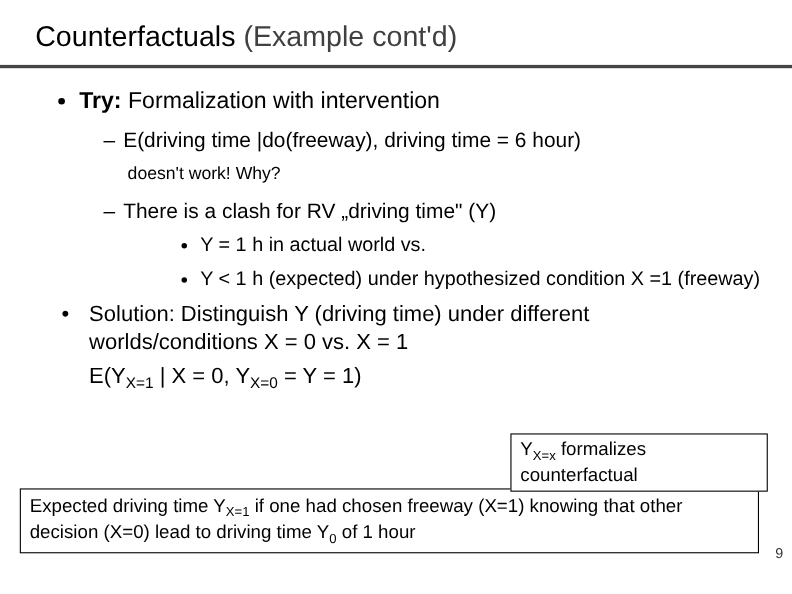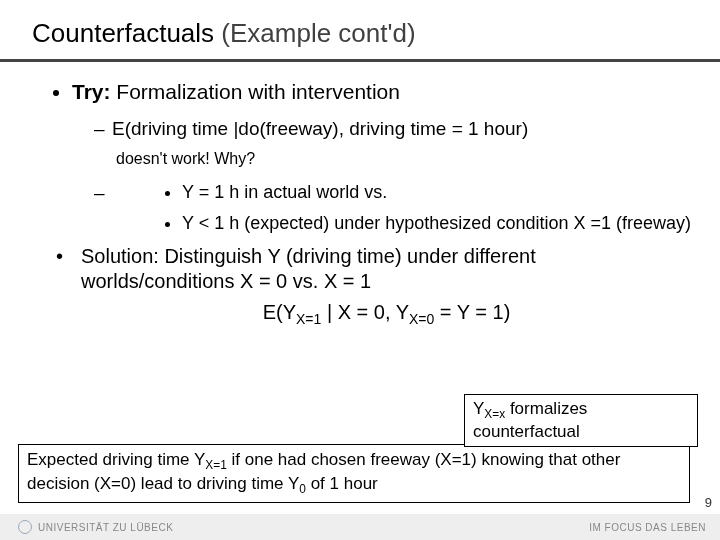--- a/index.html
+++ b/index.html
@@ -14,21 +14,21 @@
   ul.dash { list-style: none; padding-left: 22px; margin-top: 14px; }
   ul.dash > li { position: relative; font-size: 19px; margin-bottom: 10px; padding-left: 18px; }
   ul.dash > li::before { content: "–"; position: absolute; left: 0; }
   .indent1 { padding-left: 44px; font-size: 16px; margin: 6px 0 14px 0; }
   ul.dot2 { list-style: disc; padding-left: 70px; margin-top: 8px; }
   ul.dot2 > li { font-size: 18px; margin-bottom: 10px; }
   .sol-row { display: flex; align-items: flex-start; padding-left: 24px; margin-top: 6px; }
   .sol-bullet { font-size: 20px; margin-right: 18px; line-height: 1.2; }
   .sol-text { font-size: 20px; line-height: 1.25; flex: 1; position: relative; }
   .u { }
-  .eq { text-align: center; font-size: 20px; margin-top: 6px; }
+  .eq { font-size: 20px; margin-top: 6px; }
   .callout1 { position: absolute; right: 22px; top: 394px; width: 234px; border: 1.5px solid #000; background: #fff; font-size: 17px; padding: 4px 8px; line-height: 1.2; z-index: 3; }
   .callout2 { position: absolute; left: 18px; top: 444px; right: 30px; border: 1.5px solid #000; background: #fff; font-size: 17px; padding: 4px 8px; line-height: 1.25; z-index: 2; }
   .footer { position: absolute; left: 0; right: 0; bottom: 0; height: 26px; background: #eee; color: #888; font-size: 10px; display: flex; align-items: center; justify-content: space-between; padding: 0 14px 0 18px; letter-spacing: 0.5px; }
   .footer-left { display: flex; align-items: center; gap: 6px; }
   .logo { width: 14px; height: 14px; border-radius: 50%; border: 1px solid #9ab; display: inline-block; }
   .pgnum { position: absolute; right: 8px; bottom: 30px; font-size: 13px; color: #333; }
   sub { font-size: 0.7em; }
 </style>
 </head>
 <body>
@@ -36,25 +36,26 @@
 <div class="slide">
   <h1 class="title">
     <span>Counterfactuals </span><span class="accent">(Example cont'd)</span>
   </h1>
   <div class="hr"></div>
 
   <ul class="top">
     <li>
       <span class="lead">Try:</span><span> Formalization with intervention</span>
       <ul class="dash">
-        <li>E(driving time |do(freeway), driving time = 1 hour)</li>
+        <li>E(driving time |do(freeway), driving time = 6 hour)</li>
       </ul>
       <div class="indent1">doesn't work! Why?</div>
       <ul class="dash">
         <li>
+          <span>There is a clash for RV „driving  time" (Y)</span>
           <ul class="dot2">
             <li>Y = 1 h in actual world   vs.</li>
             <li>Y &lt; 1 h (expected)  under hypothesized condition X =1 (freeway)</li>
           </ul>
         </li>
       </ul>
     </li>
   </ul>
 
   <div class="sol-row">
@@ -70,20 +71,13 @@
   <div class="callout1">
     <span>Y</span><sub>X=x</sub><span> formalizes counterfactual</span>
   </div>
 
   <div class="callout2">
     <span>Expected driving time Y</span><sub>X=1</sub><span> if one had chosen freeway (X=1) knowing that other decision (X=0) lead to driving time Y</span><sub>0</sub><span> of 1 hour</span>
   </div>
 
   <div class="pgnum">9</div>
 
-  <div class="footer">
-    <div class="footer-left">
-      <span class="logo"></span>
-      <span>UNIVERSITÄT ZU LÜBECK</span>
-    </div>
-    <div>IM FOCUS DAS LEBEN</div>
-  </div>
 </div>
 
 </body></html>

